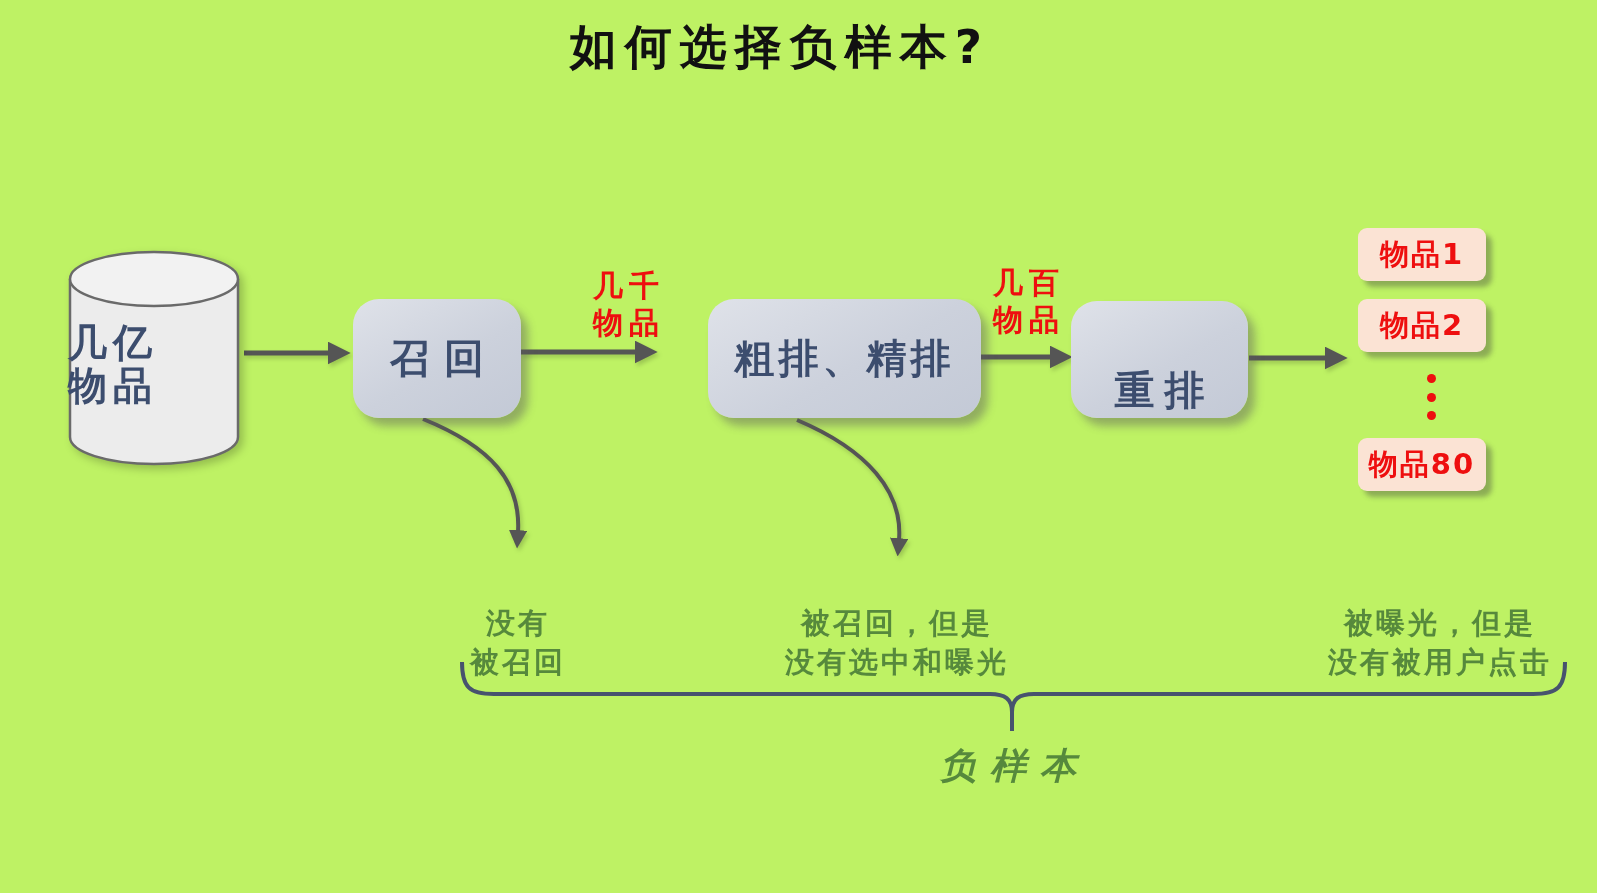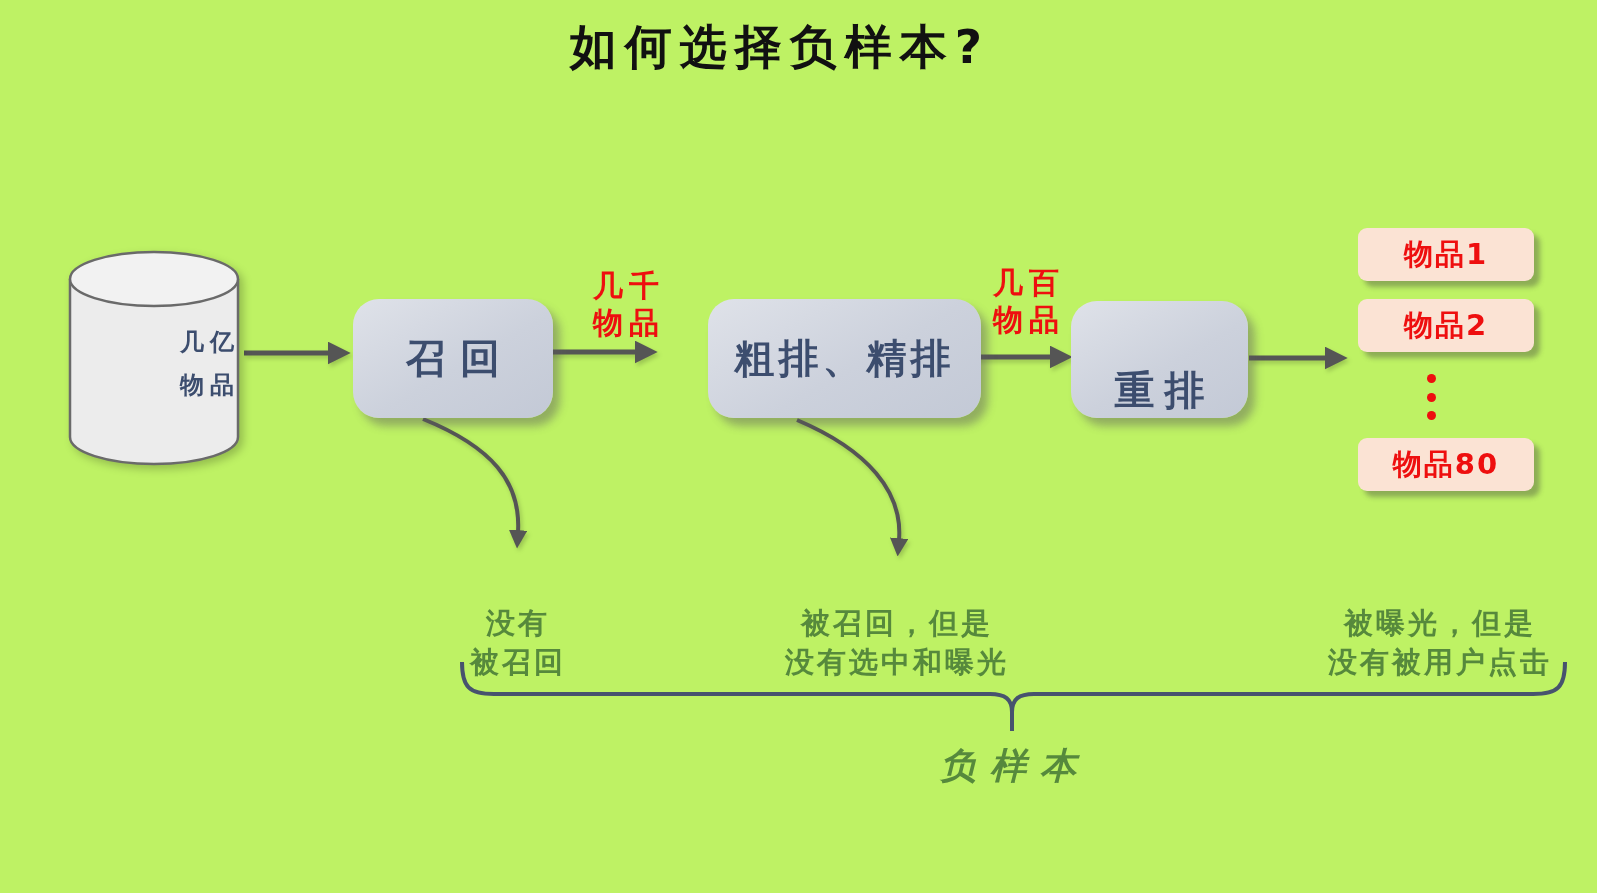--- a/index.html
+++ b/index.html
@@ -18,44 +18,44 @@
     letter-spacing:8px;
   }
   
   #connectors{left:0;top:0;width:1597px;height:893px;pointer-events:none;}
   .conn{filter:drop-shadow(2px 3px 2px rgba(0,0,0,0.18));}
   
   #cylinder{left:68px;top:249px;width:172px;height:220px;}
   #cylinder svg{position:absolute;left:0;top:0;filter:drop-shadow(4px 4px 4px rgba(0,0,0,0.22));}
   #cylinder .cyl-label{
     position:absolute;left:0;top:72px;width:100%;
-    text-align:right;color:#3c4d6e;font-weight:bold;
-    font-size:24px;line-height:43px;letter-spacing:6px;
+    text-align:left;color:#3c4d6e;font-weight:bold;
+    font-size:39px;line-height:43px;letter-spacing:6px;
   }
   
   .stage{
     display:flex;align-items:center;justify-content:center;
     border-radius:26px;
     background:linear-gradient(150deg,#dfe2e9 0%,#ccd1dc 55%,#c3c9d6 100%);
     box-shadow:7px 8px 9px rgba(90,90,90,0.45);
     color:#3c4d6e;font-weight:bold;font-size:40px;
   }
-  #stage-recall{left:353px;top:299px;width:200px;height:119px;letter-spacing:14px;padding-left:14px;box-sizing:border-box;}
+  #stage-recall{left:353px;top:299px;width:168px;height:119px;letter-spacing:14px;padding-left:14px;box-sizing:border-box;}
   #stage-rank{left:664px;top:299px;width:273px;height:119px;letter-spacing:4px;margin-left:44px;}
   #stage-rerank{left:1071px;top:301px;width:177px;height:117px;letter-spacing:10px;padding-left:10px;box-sizing:border-box;align-items:flex-end;}
   
   .edge-label{
     text-align:right;color:#ee0f0f;font-weight:bold;
     font-size:30px;line-height:37px;letter-spacing:6px;
   }
   #edge-label-1{left:505px;top:267px;width:160px;}
   #edge-label-2{left:905px;top:264px;width:160px;}
   
   .item-card{
-    left:1358px;width:176px;height:53px;
+    left:1358px;width:128px;height:53px;
     display:flex;align-items:center;justify-content:center;
     border-radius:9px;background:#fbe3d4;
     box-shadow:6px 6px 5px rgba(60,60,60,0.38);
     color:#ee0f0f;font-weight:bold;font-size:29px;letter-spacing:2px;
   }
   #item-1{top:228px;}
   #item-2{top:299px;}
   #item-80{top:438px;}
   #ellipsis-dots{left:1424px;top:374px;width:14px;height:46px;
     display:flex;flex-direction:column;justify-content:space-between;align-items:center;}

